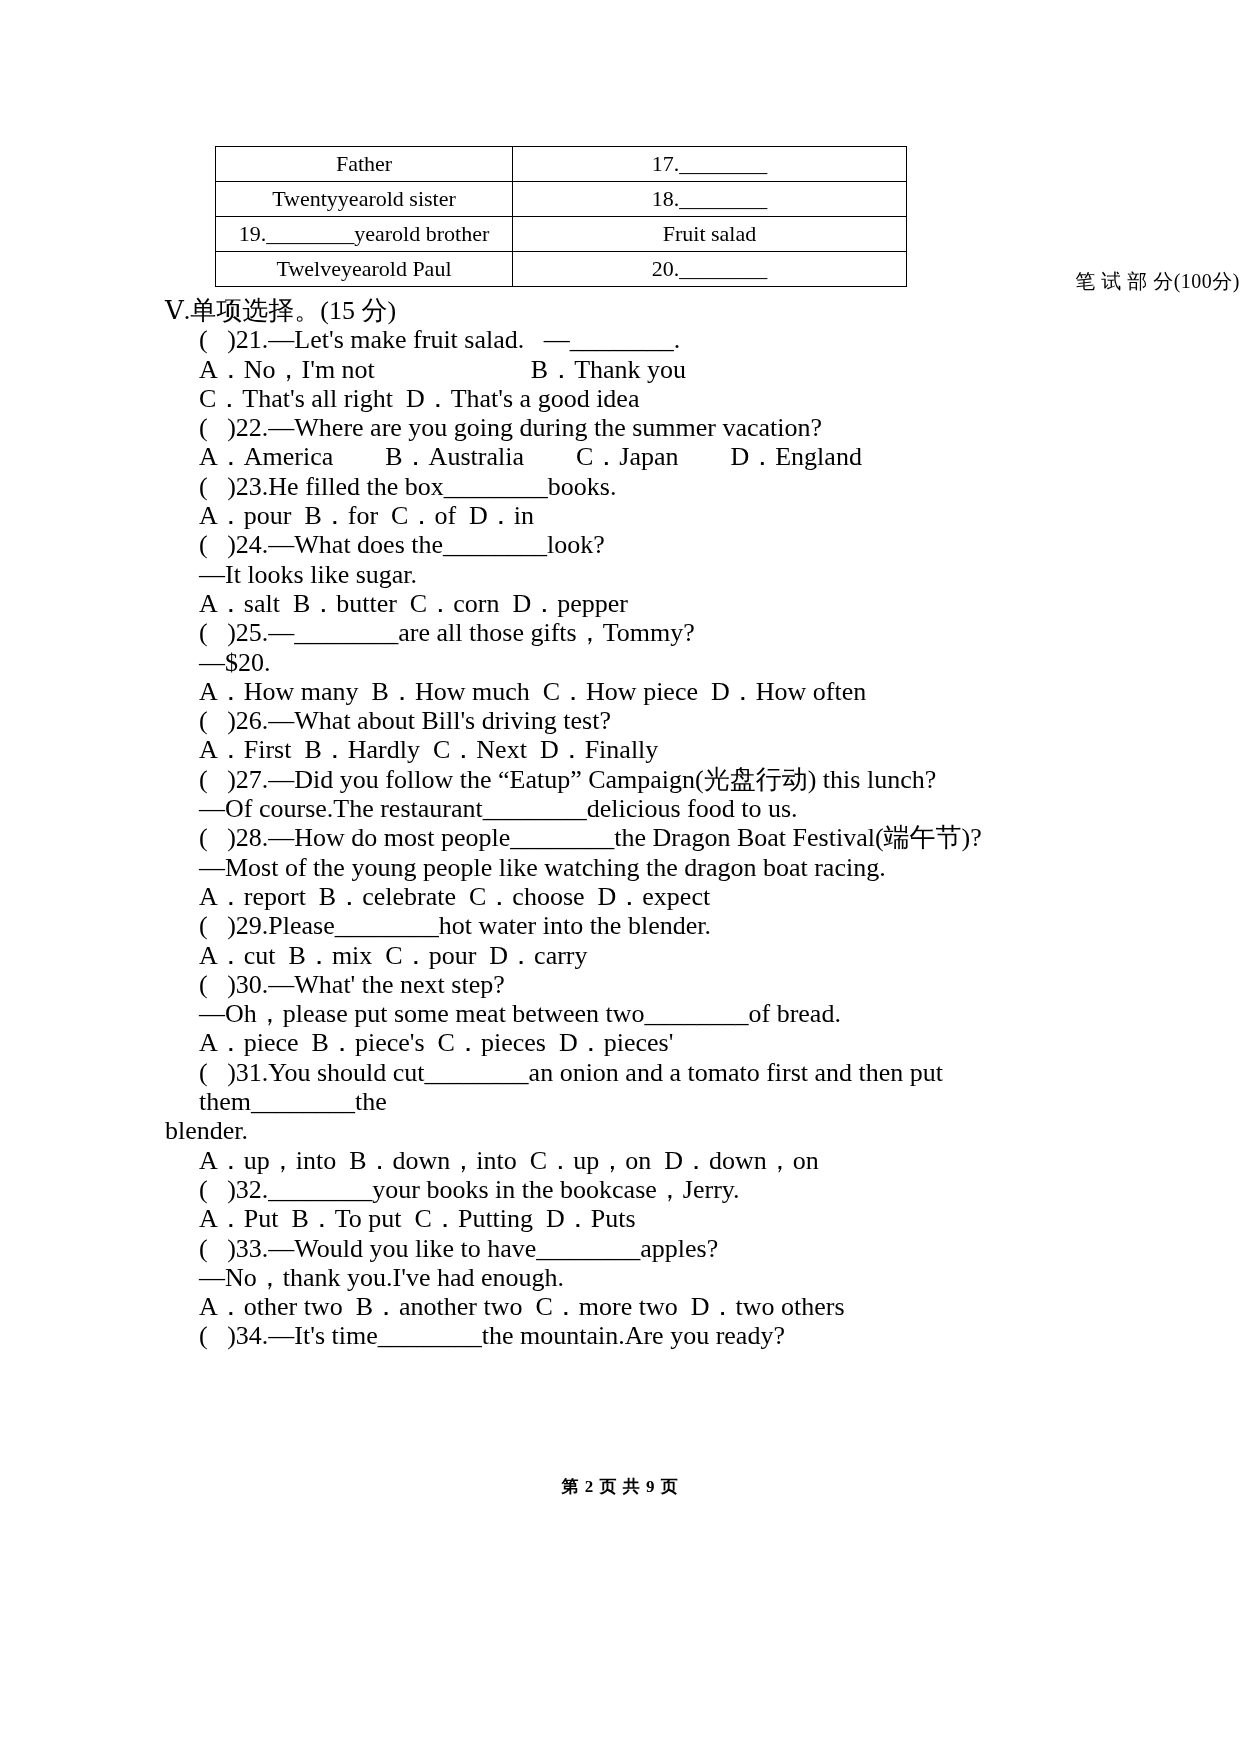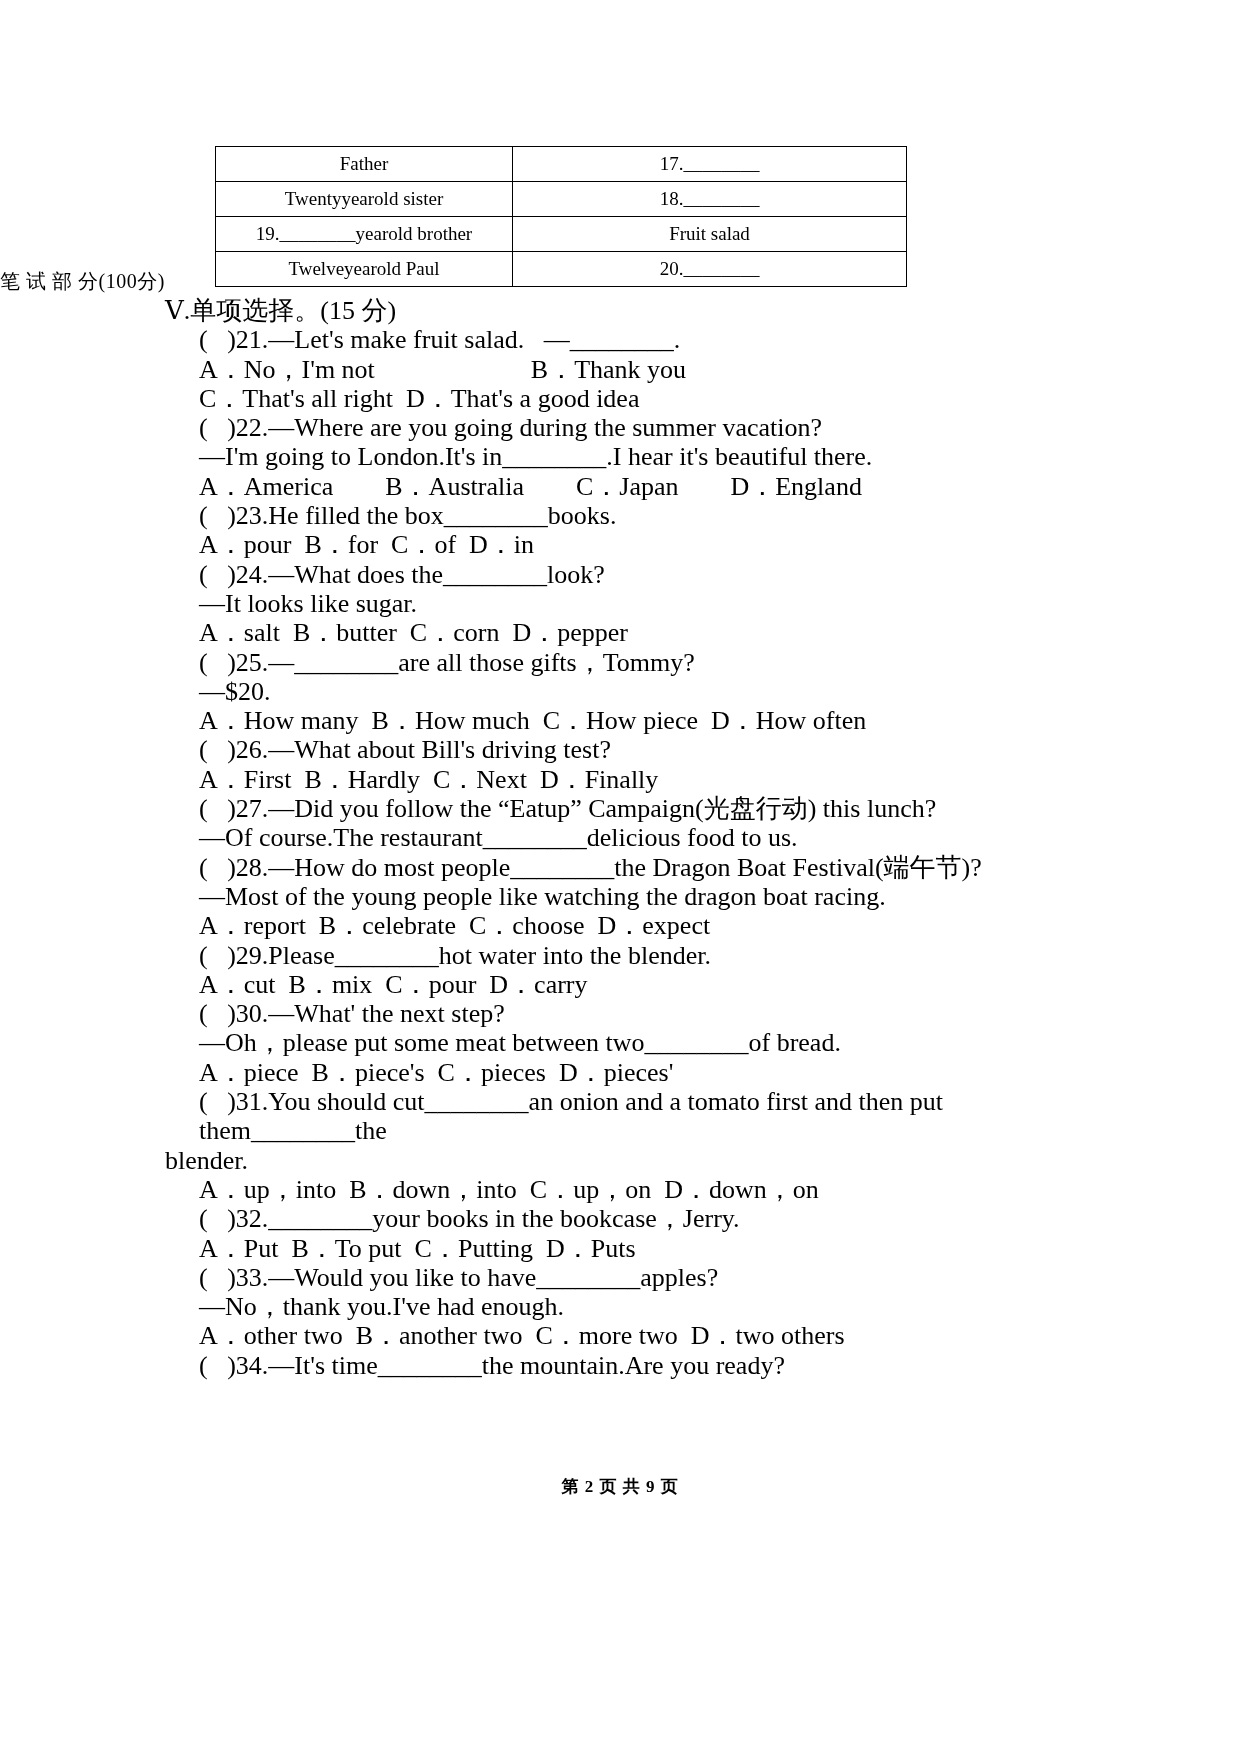--- a/index.html
+++ b/index.html
@@ -32,35 +32,35 @@
   table.info-table {
     border-collapse: collapse;
     width: 673px;
     table-layout: fixed;
   }
   table.info-table td {
     border: 1.6px solid #000;
     height: 30px;
     text-align: center;
     vertical-align: middle;
-    font-size: 19px;
+    font-size: 22px;
     font-family: "Liberation Serif", "DejaVu Serif", serif;
     padding: 2px 4px;
     line-height: 1.25;
   }
   table.info-table td.col-a { width: 288px; }
   table.info-table td.col-b { width: 385px; }
 
   
   .section-title {
     position: absolute;
     left: 0;
     top: 268px;
     width: 1240px;
-    text-align: left;
+    text-align: right;
     font-size: 20px;
     letter-spacing: 0.5px;
   }
 
   
   .content {
     position: absolute;
     left: 165px;
     top: 296px;
     width: 920px;
@@ -119,21 +119,20 @@
 
   <div class="content">
 
     <div class="line hang">Ⅴ.单项选择。(15 分)</div>
 
     <div class="line flush">(   )21.—Let's make fruit salad.   —________.</div>
     <div class="line flush">A．No，I'm not                        B．Thank you</div>
     <div class="line flush">C．That's all right  D．That's a good idea</div>
 
     <div class="line flush">(   )22.—Where are you going during the summer vacation?</div>
-    <div class="line flush">—I'm going to London.It's in________.I hear it's beautiful there.</div>
     <div class="line flush">A．America        B．Australia        C．Japan        D．England</div>
 
     <div class="line flush">(   )23.He filled the box________books.</div>
     <div class="line flush">A．pour  B．for  C．of  D．in</div>
 
     <div class="line flush">(   )24.—What does the________look?</div>
     <div class="line flush">—It looks like sugar.</div>
     <div class="line flush">A．salt  B．butter  C．corn  D．pepper</div>
 
     <div class="line flush">(   )25.—________are all those gifts，Tommy?</div>

